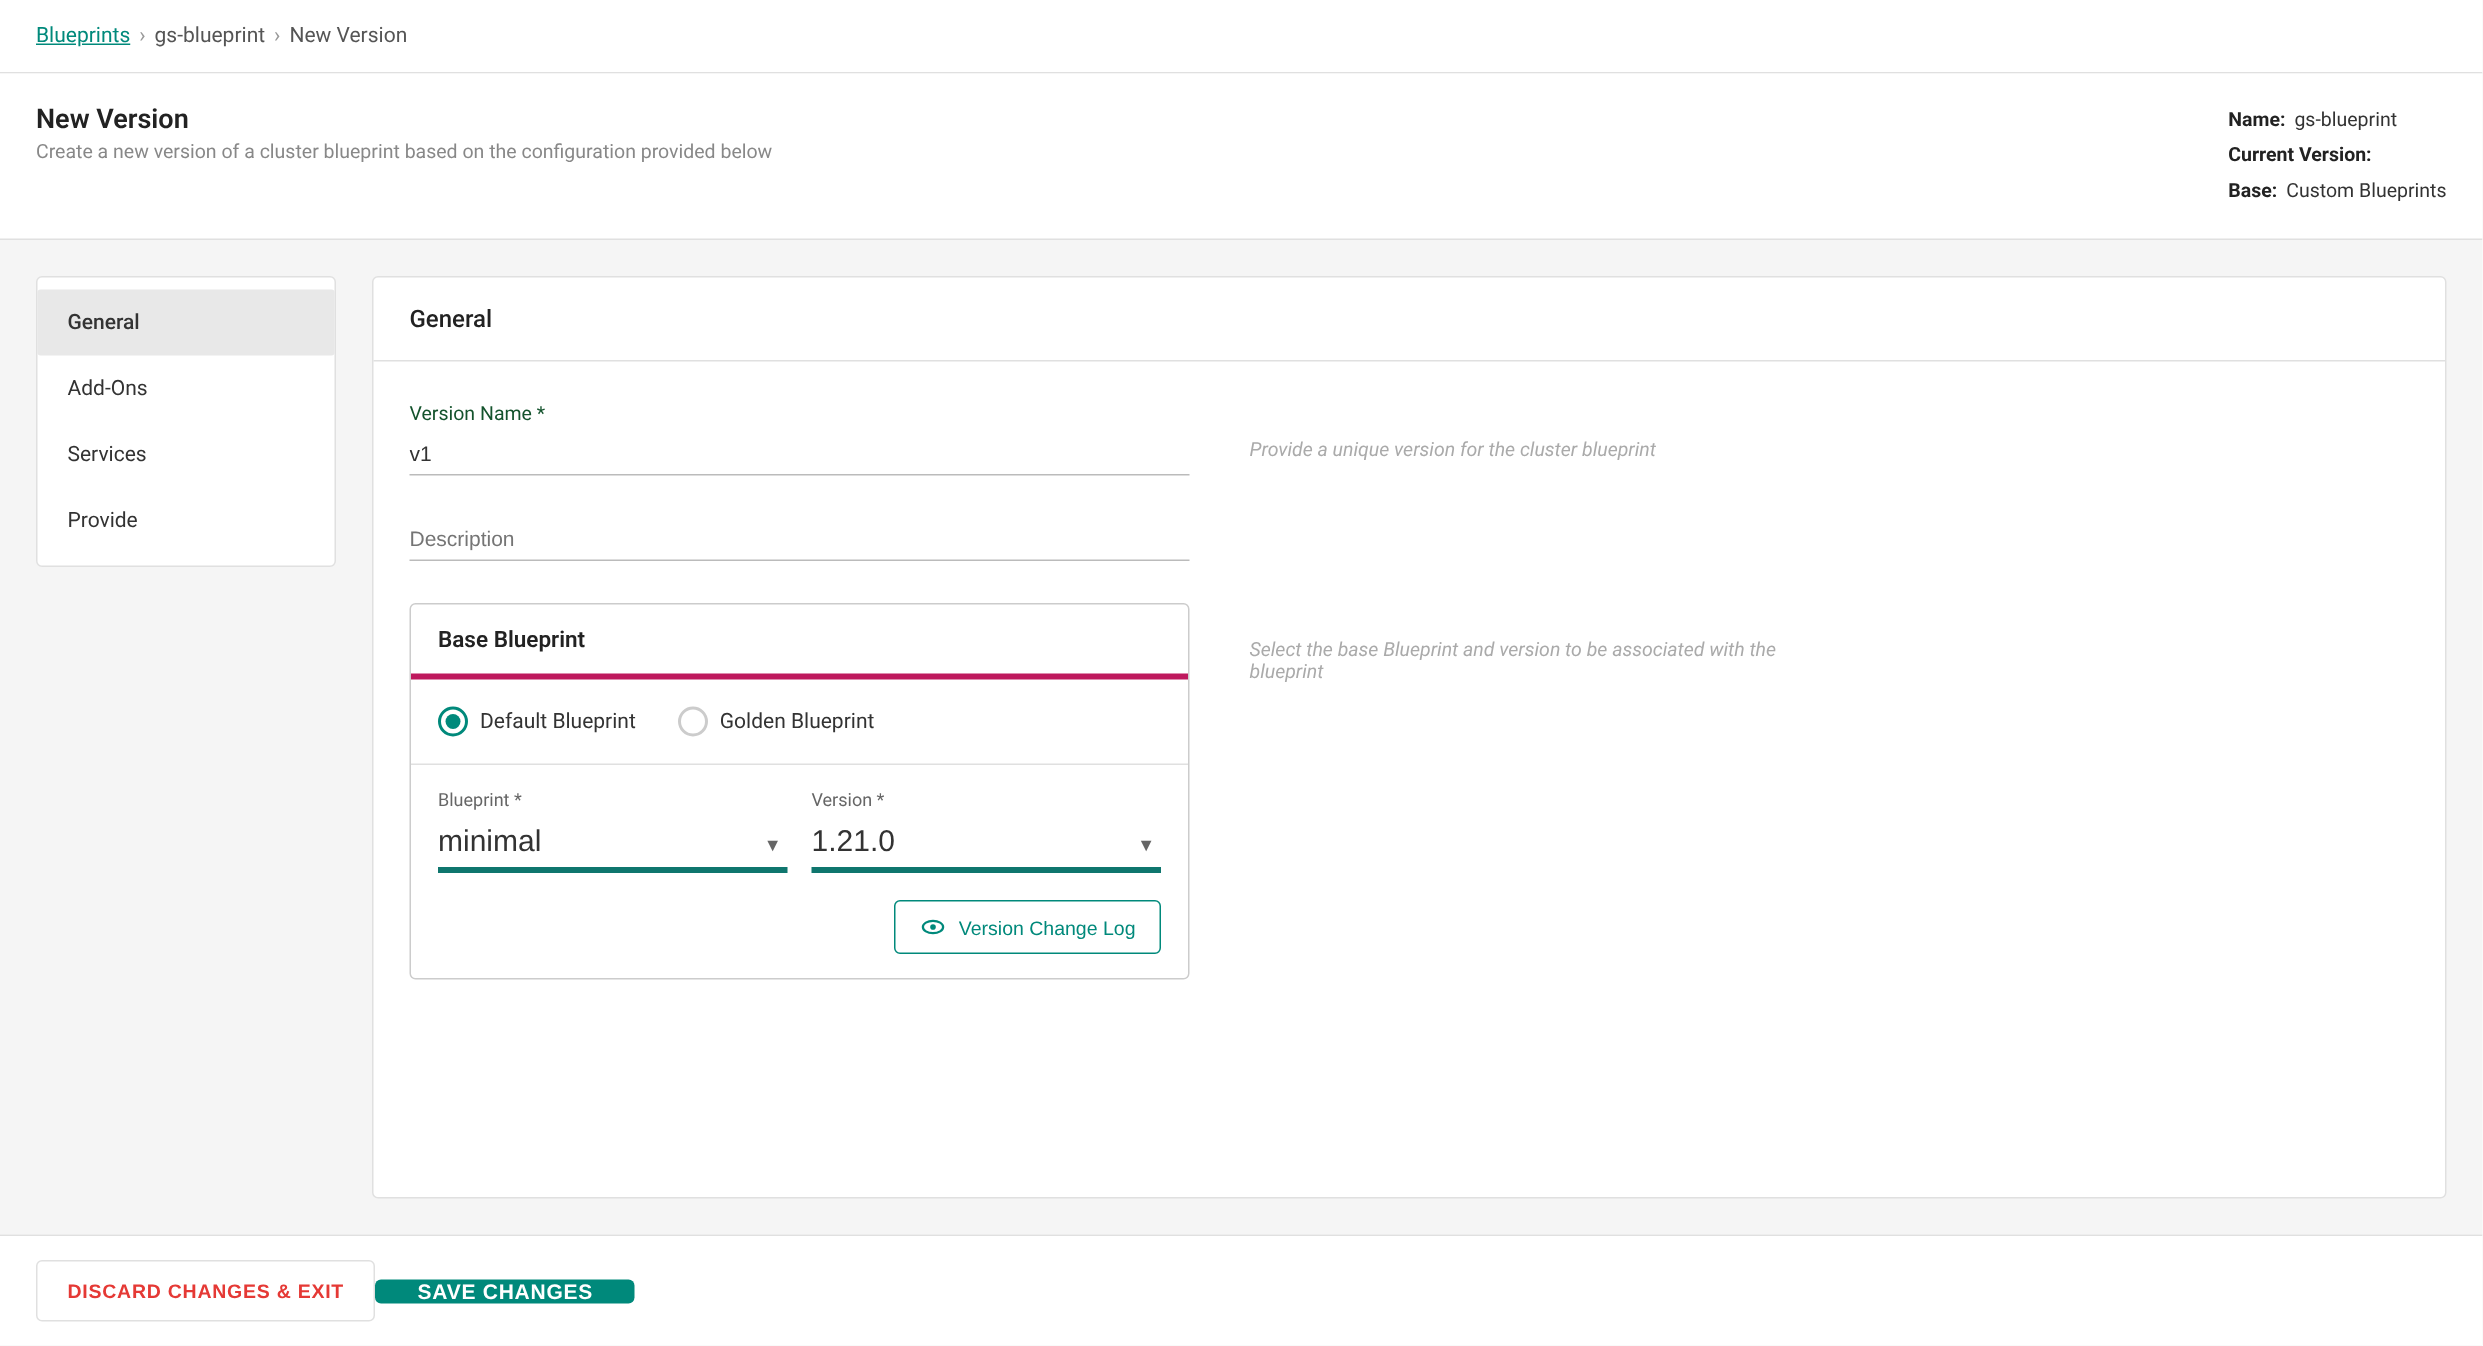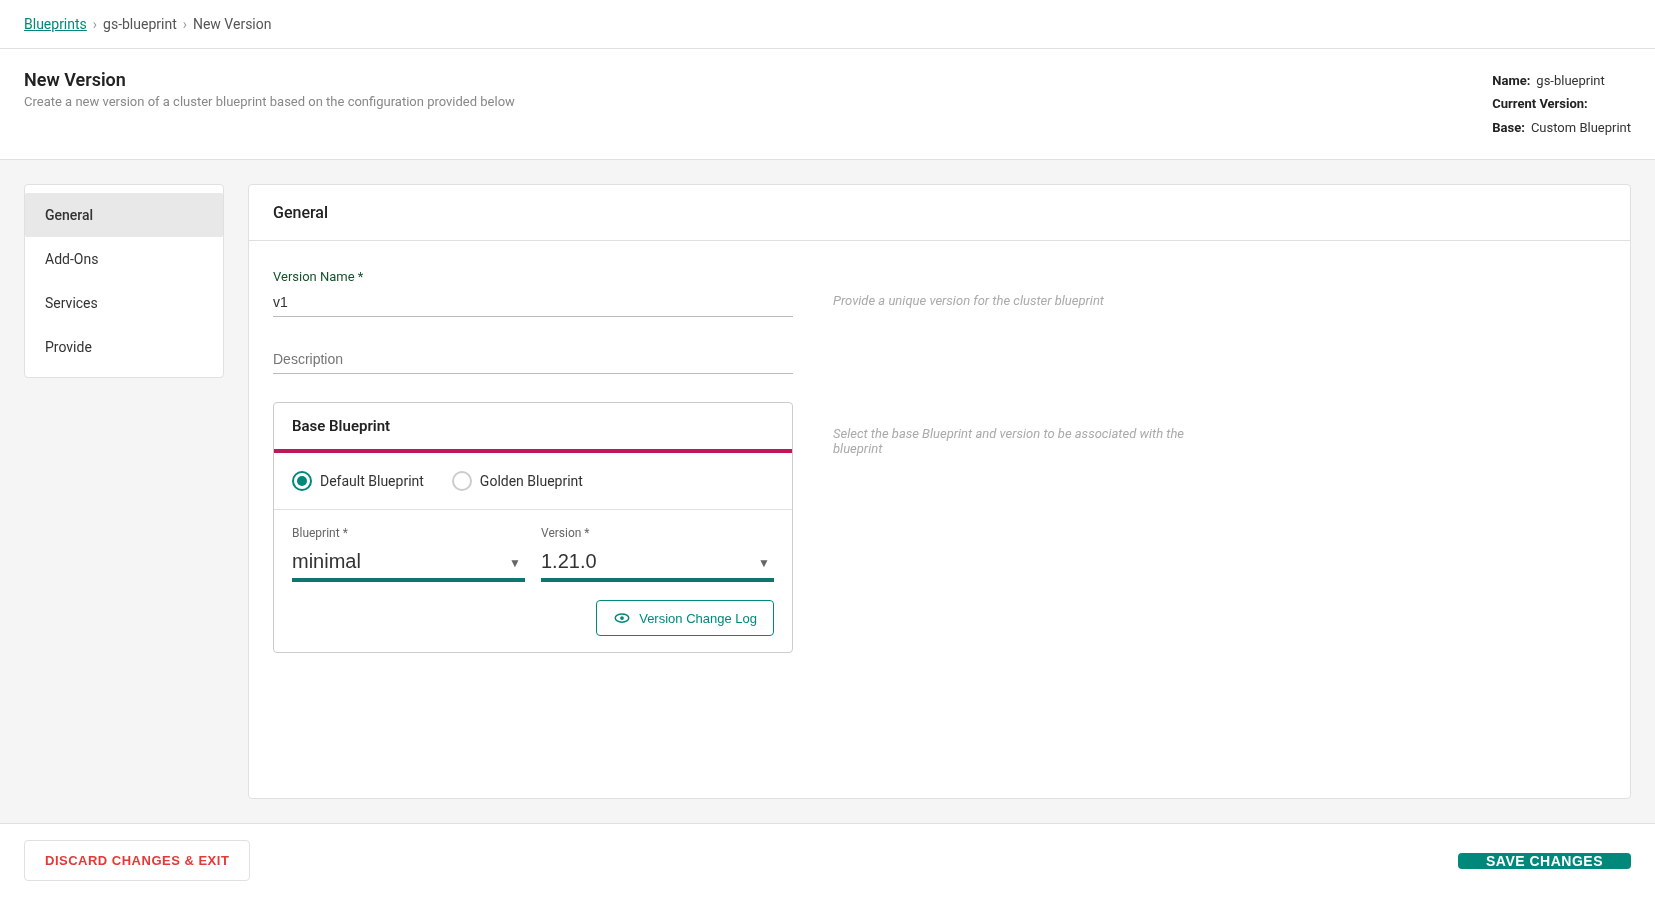--- a/index.html
+++ b/index.html
@@ -249,21 +249,21 @@
     }
     .eye-icon {
       width: 18px;
       height: 18px;
     }
     .footer-bar {
       background: #fff;
       border-top: 1px solid #e0e0e0;
       padding: 16px 24px;
       display: flex;
-      justify-content: space-between;
+      justify-content: flex-start;
       align-items: center;
     }
     .discard-btn {
       background: #fff;
       color: #e53935;
       border: 1px solid #e0e0e0;
       border-radius: 4px;
       padding: 12px 20px;
       font-size: 13px;
       font-weight: 600;
@@ -306,21 +306,21 @@
       <div class="meta-row">
         <span class="meta-label">Name:</span>
         <span class="meta-value">gs-blueprint</span>
       </div>
       <div class="meta-row">
         <span class="meta-label">Current Version:</span>
         <span class="meta-value"></span>
       </div>
       <div class="meta-row">
         <span class="meta-label">Base:</span>
-        <span class="meta-value">Custom Blueprint</span>
+        <span class="meta-value">Custom Blueprints</span>
       </div>
     </div>
   </div>
 
   <div class="content-area">
 
     <div class="sidebar">
       <div class="sidebar-item active">
         <span>General</span>
       </div>

